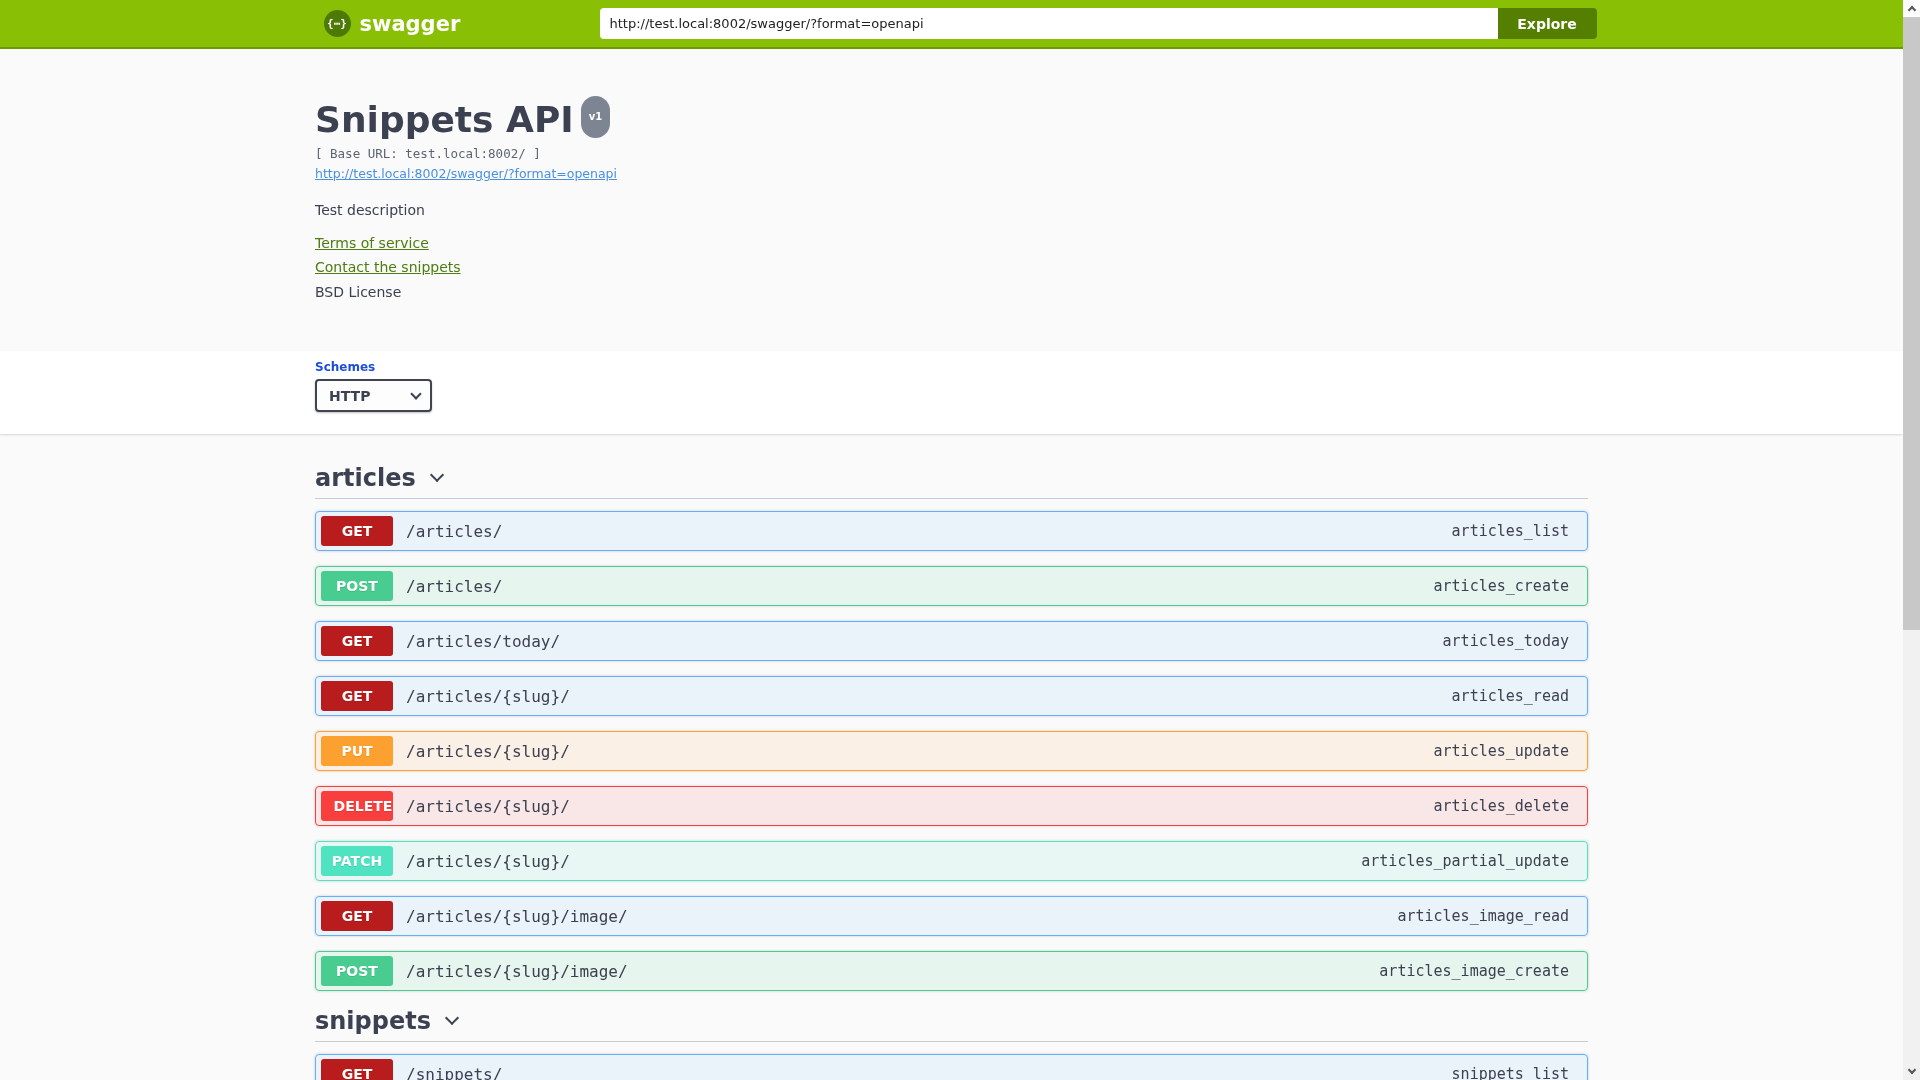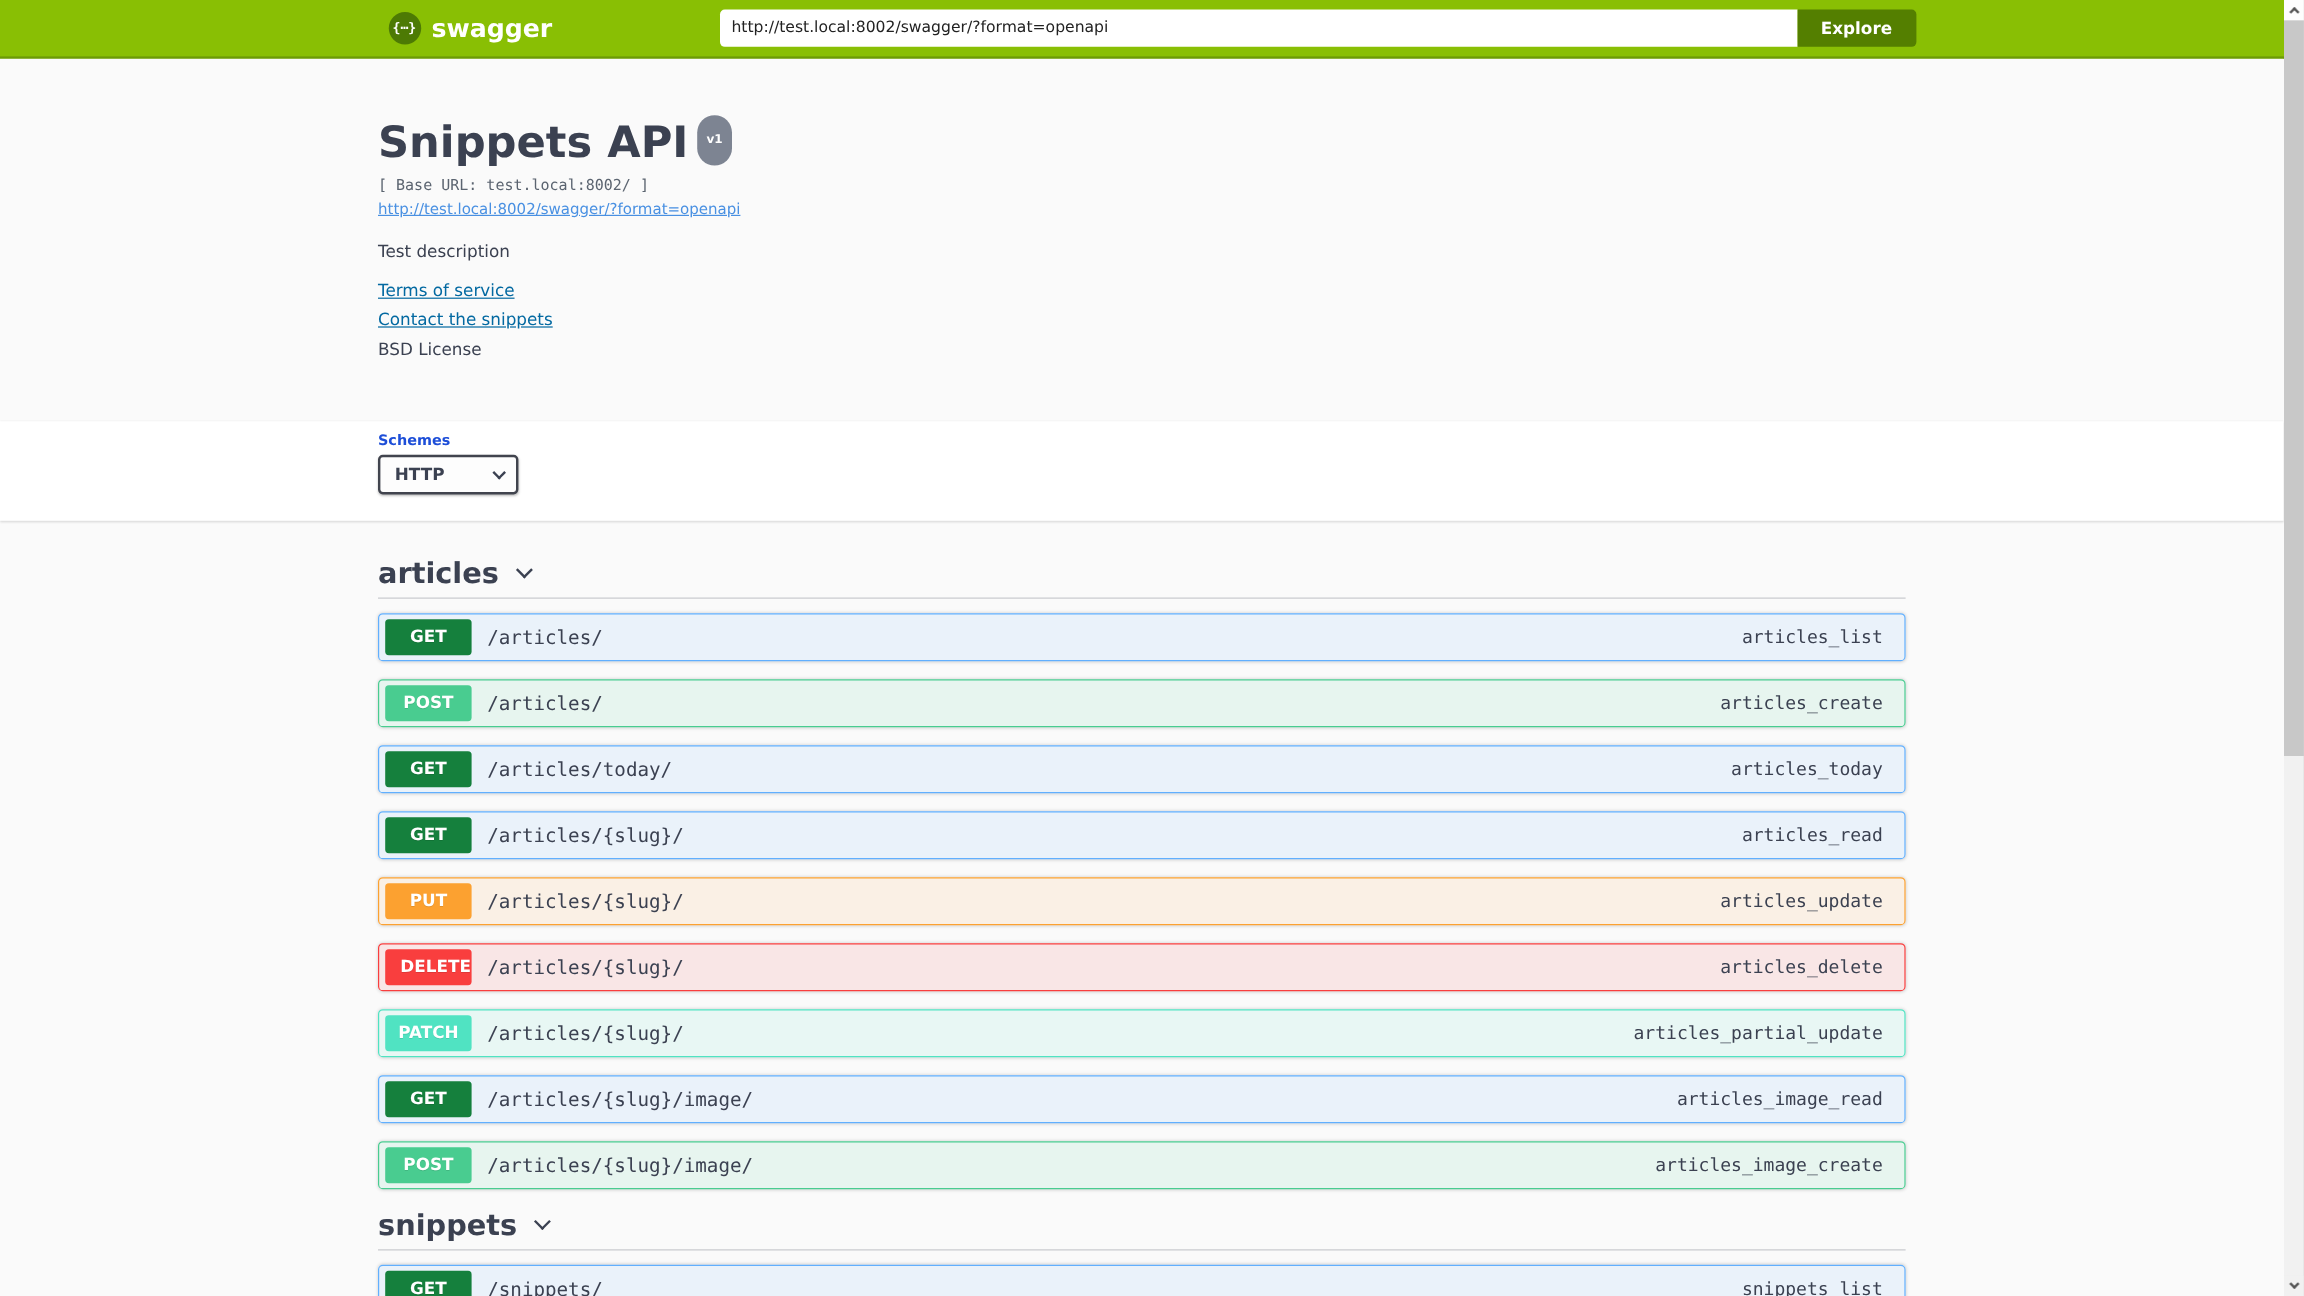--- a/index.html
+++ b/index.html
@@ -68,21 +68,21 @@
     font-size: 12.5px; line-height: 18px; color: #5b6470; margin-top: 1px;
   }
   .spec-link {
     display: inline-block;
     color: #4990e2; font-size: 12.5px; line-height: 18px;
     text-decoration: underline; cursor: pointer;
   }
   .description { margin-top: 18px; font-size: 14px; line-height: 19px; color: #3b4151; }
   .info-link {
     display: block; width: max-content;
-    color: #0369a1; font-size: 14px; line-height: 19px;
+    color: #4d7c0f; font-size: 14px; line-height: 19px;
     text-decoration: underline; cursor: pointer;
   }
   .tos-link { margin-top: 14px; }
   .contact-link { margin-top: 5px; }
   .license-label { margin-top: 6px; font-size: 14px; line-height: 19px; color: #3b4151; }
 
   
   .scheme-container {
     background: #fff;
     box-shadow: 0 1px 2px 0 rgba(0,0,0,.15);
@@ -162,21 +162,21 @@
     font-size: 16px; color: #3b4151;
     margin-left: 13px;
   }
   .op-spacer { flex: 1; }
   .op-id {
     font-family: "DejaVu Sans Mono", monospace;
     font-size: 15px; color: #3b4151;
     margin-right: 13px;
   }
   .m-get    { border-color: #61affe; background: rgba(97,175,254,.1); }
-  .m-get    .method-badge { background: #15803d; }
+  .m-get    .method-badge { background: #b91c1c; }
   .m-post   { border-color: #49cc90; background: rgba(73,204,144,.1); }
   .m-post   .method-badge { background: #49cc90; }
   .m-put    { border-color: #fca130; background: rgba(252,161,48,.1); }
   .m-put    .method-badge { background: #fca130; }
   .m-delete { border-color: #f93e3e; background: rgba(249,62,62,.1); }
   .m-delete .method-badge { background: #f93e3e; padding-left: 12px; }
   .m-patch  { border-color: #50e3c2; background: rgba(80,227,194,.1); }
   .m-patch  .method-badge { background: #50e3c2; }
 
   

